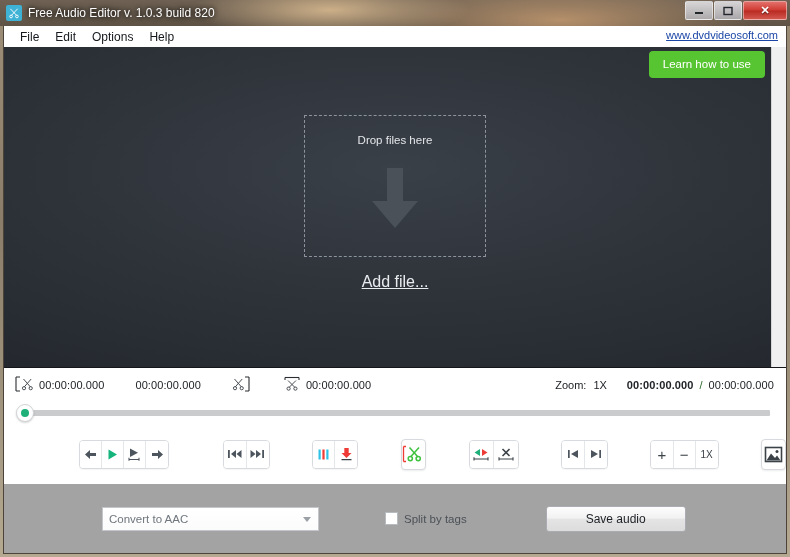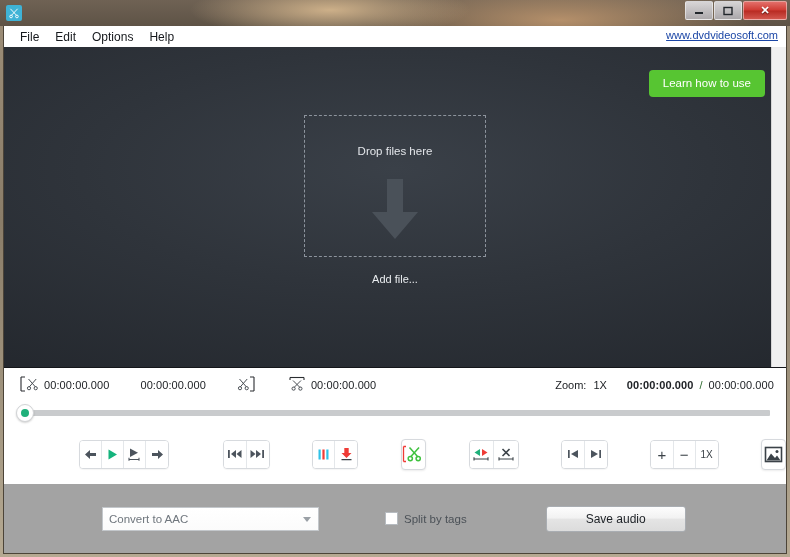--- a/index.html
+++ b/index.html
@@ -97,57 +97,58 @@
   
   #workspace {
     flex: none; height: 321px;
     position: relative;
     background:
       radial-gradient(ellipse 700px 260px at 50% 38%, #3a4048 0%, #2f343b 45%, #23272d 100%);
     border-bottom: 1px solid #14161a;
     overflow: hidden;
   }
   #learn-btn {
-    position: absolute; right: 21px; top: 23px;
+    position: absolute; right: 21px; top: 4px;
     background: #57c532;
     color: #fff; font-size: 11.5px;
     padding: 7px 14px 8px;
     border-radius: 4px;
     white-space: nowrap;
   }
   #drop-wrap {
     position: absolute; left: 50%; top: 68px;
     transform: translateX(-50%);
     width: 182px;
     display: flex; flex-direction: column; align-items: center;
   }
   #dropzone {
     width: 182px; height: 142px;
     border: 1px dashed #8d949d;
     display: flex; flex-direction: column; align-items: center;
-    padding-top: 29px;
+    padding-top: 18px;
   }
   #drop-label { font-size: 11.5px; color: #e3e6ea; }
   #drop-arrow { margin-top: 22px; }
   #add-file {
     margin-top: 16px;
-    font-size: 11px; color: #e9ecef;
+    font-size: 16px; color: #e9ecef;
+    text-decoration: underline;
   }
   
   #ws-scroll {
     position: absolute; right: 0; top: 0; width: 15px; height: 100%;
     background: #f0f0f0; border-left: 1px solid #d6d6d6;
   }
 
   
   #timebar {
     flex: none; height: 33px;
     background: #fff;
     display: flex; align-items: center;
-    padding: 0 12px 0 15px;
+    padding: 0 12px 0 10px;
     font-size: 11px; color: #202327;
     position: relative;
   }
   .tc-group { display: flex; align-items: center; gap: 5px; }
   .tc { font-family: "Liberation Sans", sans-serif; letter-spacing: .1px; }
   .tc-strong { font-weight: bold; }
   .spacer { flex: 1; }
   .sep { color: #2f6b2f; margin: 0 6px; }
   #zoom-label { margin-right: 7px; }
   #zoom-value { margin-right: 20px; }
@@ -264,20 +265,21 @@
     <div id="app-icon">
       <svg width="12" height="12" viewBox="0 0 16 16" aria-hidden="true">
         <g stroke="#ffffff" stroke-width="1.2" fill="none">
           <line x1="3.2" y1="2.4" x2="11.6" y2="11.4"></line>
           <line x1="12.8" y1="2.4" x2="4.4" y2="11.4"></line>
           <circle cx="4.1" cy="12.6" r="1.8"></circle>
           <circle cx="11.9" cy="12.6" r="1.8"></circle>
         </g>
       </svg>
     </div>
+    <div id="title-text">Free Audio Editor v. 1.0.3 build 820</div>
 
     <div id="win-controls">
       <div class="wbtn">
         <svg width="12" height="10" viewBox="0 0 12 10" aria-hidden="true">
           <rect x="2" y="6" width="8" height="2" fill="#21262b"></rect>
         </svg>
       </div>
       <div class="wbtn">
         <svg width="12" height="10" viewBox="0 0 12 10" aria-hidden="true">
           <rect x="2" y="1.5" width="8" height="7" fill="none" stroke="#21262b" stroke-width="1.4"></rect>

